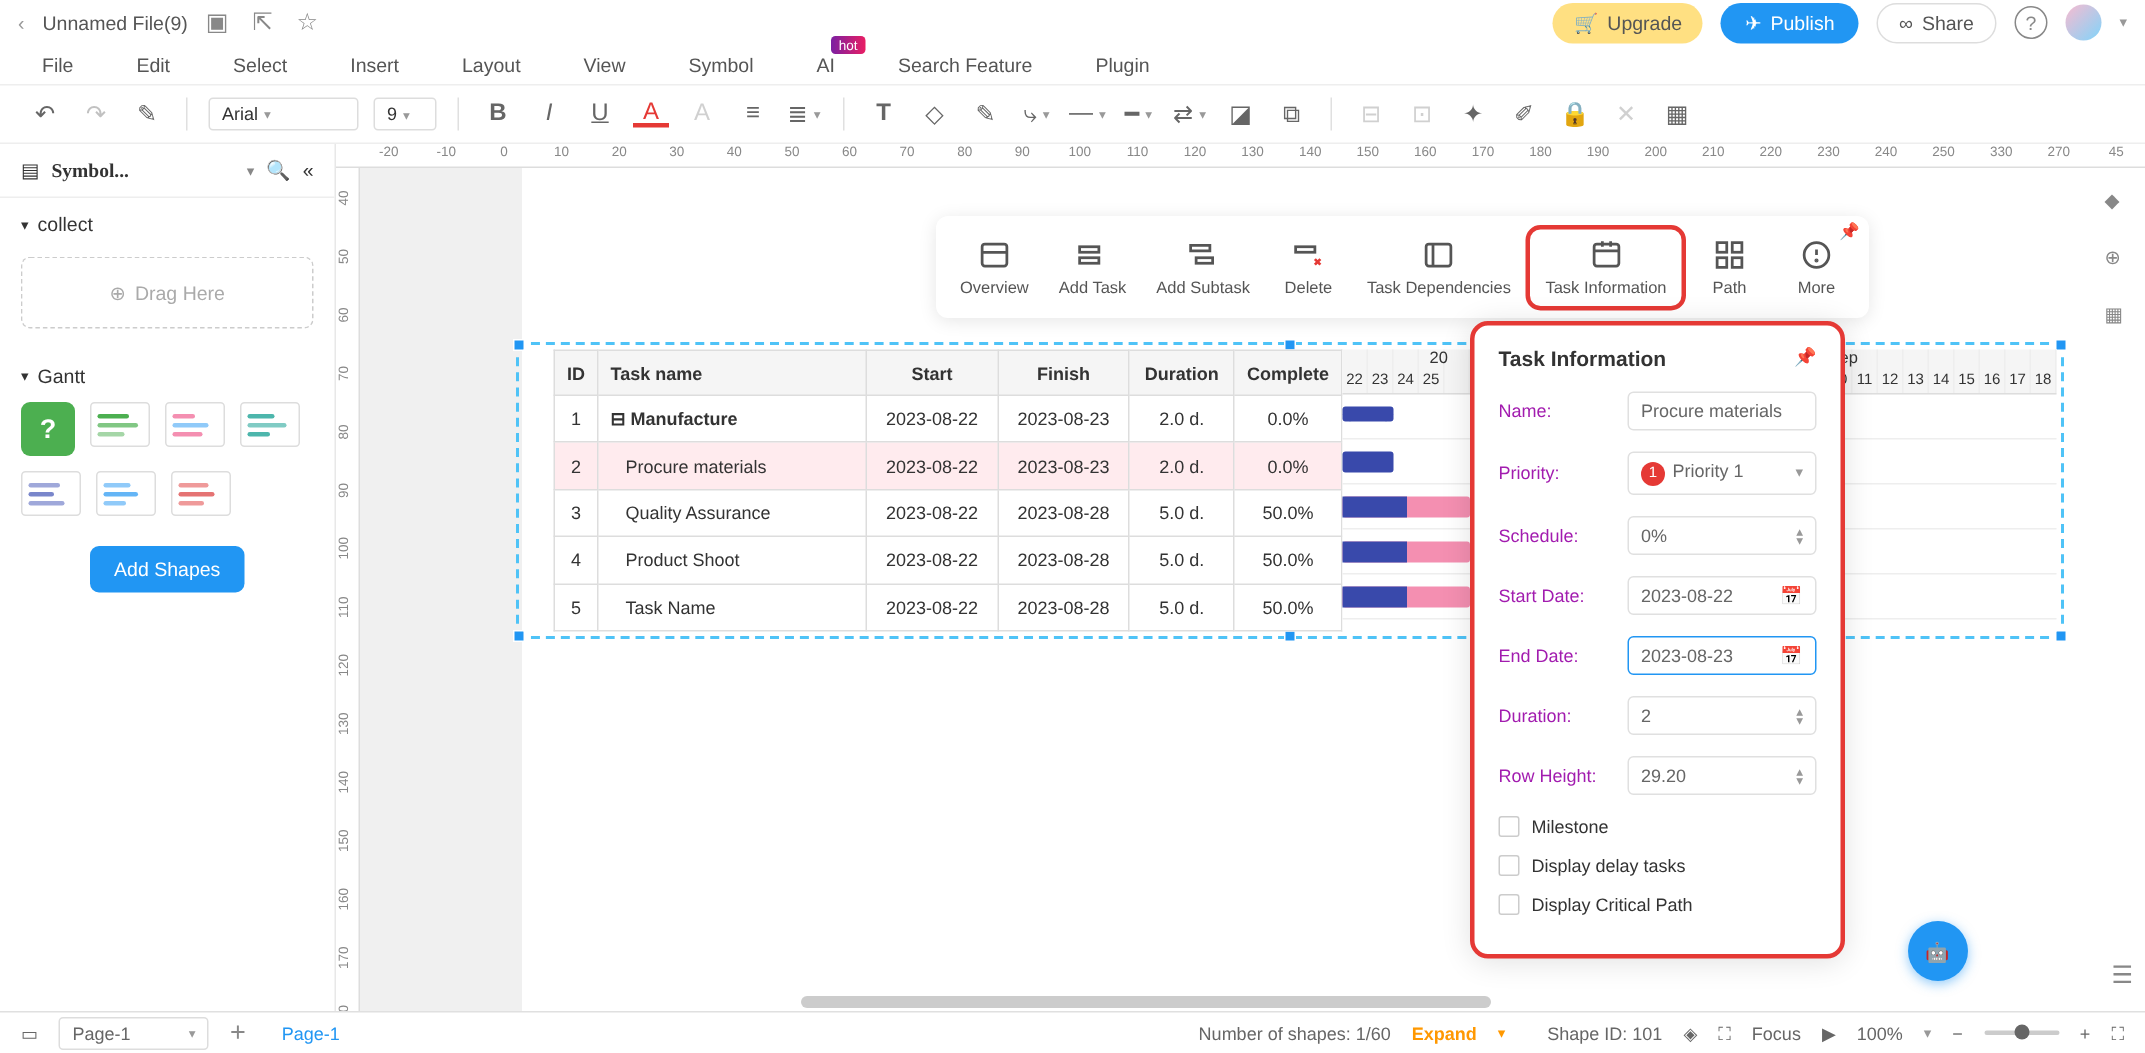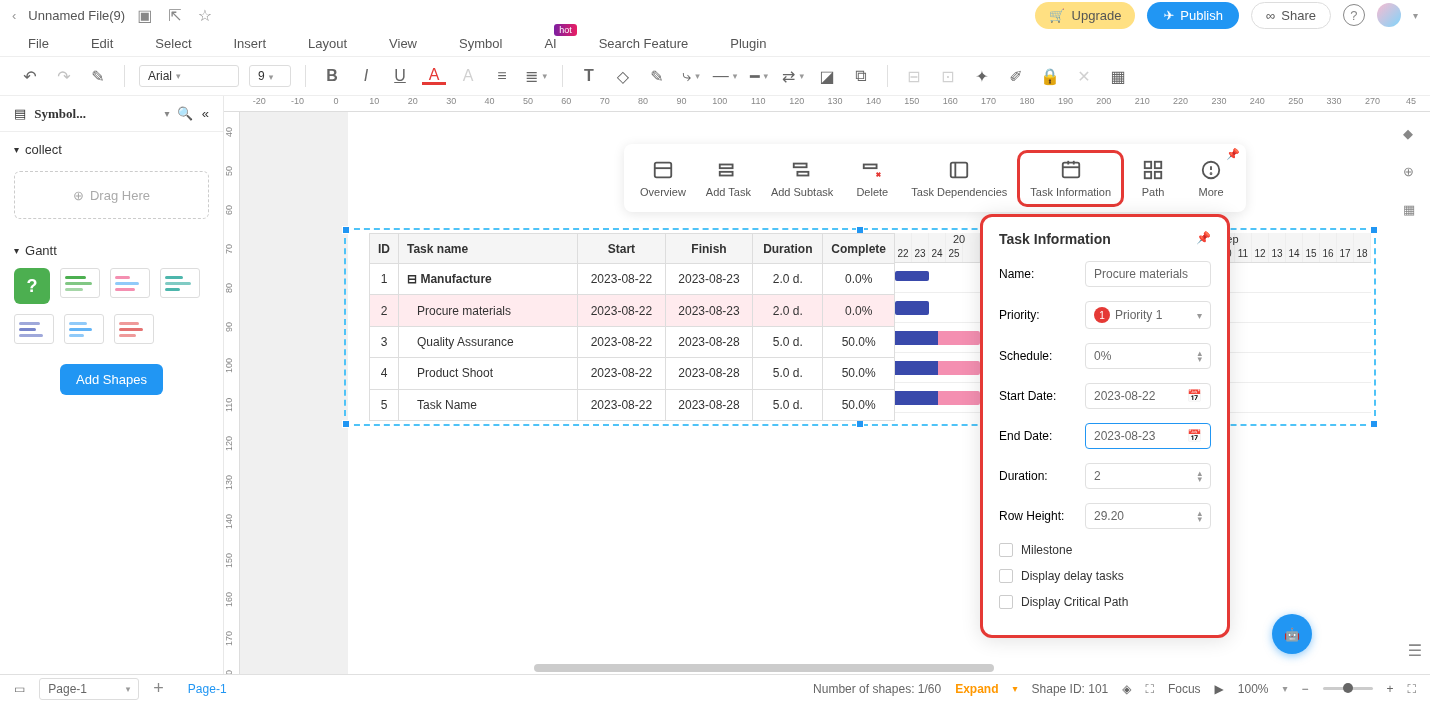--- a/index.html
+++ b/index.html
@@ -82,21 +82,21 @@
 .gbar.sum::before, .gbar.sum::after { content:''; position:absolute; bottom:-5px; border:5px solid transparent; border-top-color:#3949ab; }
 .gbar.sum::before { left:0; } .gbar.sum::after { right:0; }
 .gbar.blue { background: #3949ab; }
 .gbar.pink { background: #f48fb1; }
 .gbar .prog { position: absolute; left: 0; top: 0; bottom: 0; background: #3949ab; }
 
 
 .task-panel { position: absolute; left: 980px; top: 214px; width: 250px; background: #fff; border: 3px solid #e53935; border-radius: 12px; box-shadow: 0 2px 20px rgba(0,0,0,0.12); padding: 14px 16px; }
 .task-panel h3 { font-size: 14px; font-weight: 600; margin-bottom: 14px; display: flex; justify-content: space-between; }
 .tp-row { display: flex; align-items: center; margin-bottom: 14px; font-size: 12px; }
-.tp-row .lbl { width: 86px; color: #000000; }
+.tp-row .lbl { width: 86px; color: #a21caf; }
 .tp-row .val { flex: 1; }
 .tp-input { border: 1px solid #e0e0e0; border-radius: 4px; padding: 5px 8px; font-size: 12px; width: 100%; color: #666; display: flex; align-items: center; justify-content: space-between; }
 .tp-input.active { border-color: #2196f3; }
 .priority-badge { width: 16px; height: 16px; background: #e53935; border-radius: 50%; display: inline-flex; align-items: center; justify-content: center; color: #fff; font-size: 10px; margin-right: 5px; }
 .tp-check { display: flex; align-items: center; gap: 8px; margin-bottom: 12px; font-size: 12px; }
 .tp-check .box { width: 14px; height: 14px; border: 1.5px solid #ccc; border-radius: 2px; }
 
 
 .right-rail { position: absolute; right: 0; top: 112px; width: 34px; background: #fff; display: flex; flex-direction: column; align-items: center; gap: 18px; padding-top: 14px; }
 .right-rail .ri { width: 20px; height: 20px; color: #888; cursor: pointer; }
@@ -615,21 +615,21 @@
   <div class="page-sel">
       <span>Page-1</span>
       <span class="dd" style="margin-left:auto">▾</span>
     </div>
   <span style="font-size:18px;color:#888">+</span>
   <span class="page-tab">Page-1</span>
   <div class="sp"></div>
   <span>Number of shapes: 1/60</span>
   <span class="expand-link">Expand</span>
   <span style="color:#ff9800;font-size:10px">▾</span>
-  <span style="">Shape ID: 101</span>
+  <span style="margin-left:14px">Shape ID: 101</span>
   <span>◈</span>
   <span>⛶</span>
   <span>Focus</span>
   <span>▶</span>
   <span>100%</span>
     <span style="font-size:10px;color:#999">▾</span>
   <span>−</span>
   <span style="display:inline-block;width:50px;height:3px;background:#ccc;border-radius:2px;position:relative">
       <span style="position:absolute;left:20px;top:-4px;width:10px;height:10px;background:#666;border-radius:50%"></span>
     </span>

